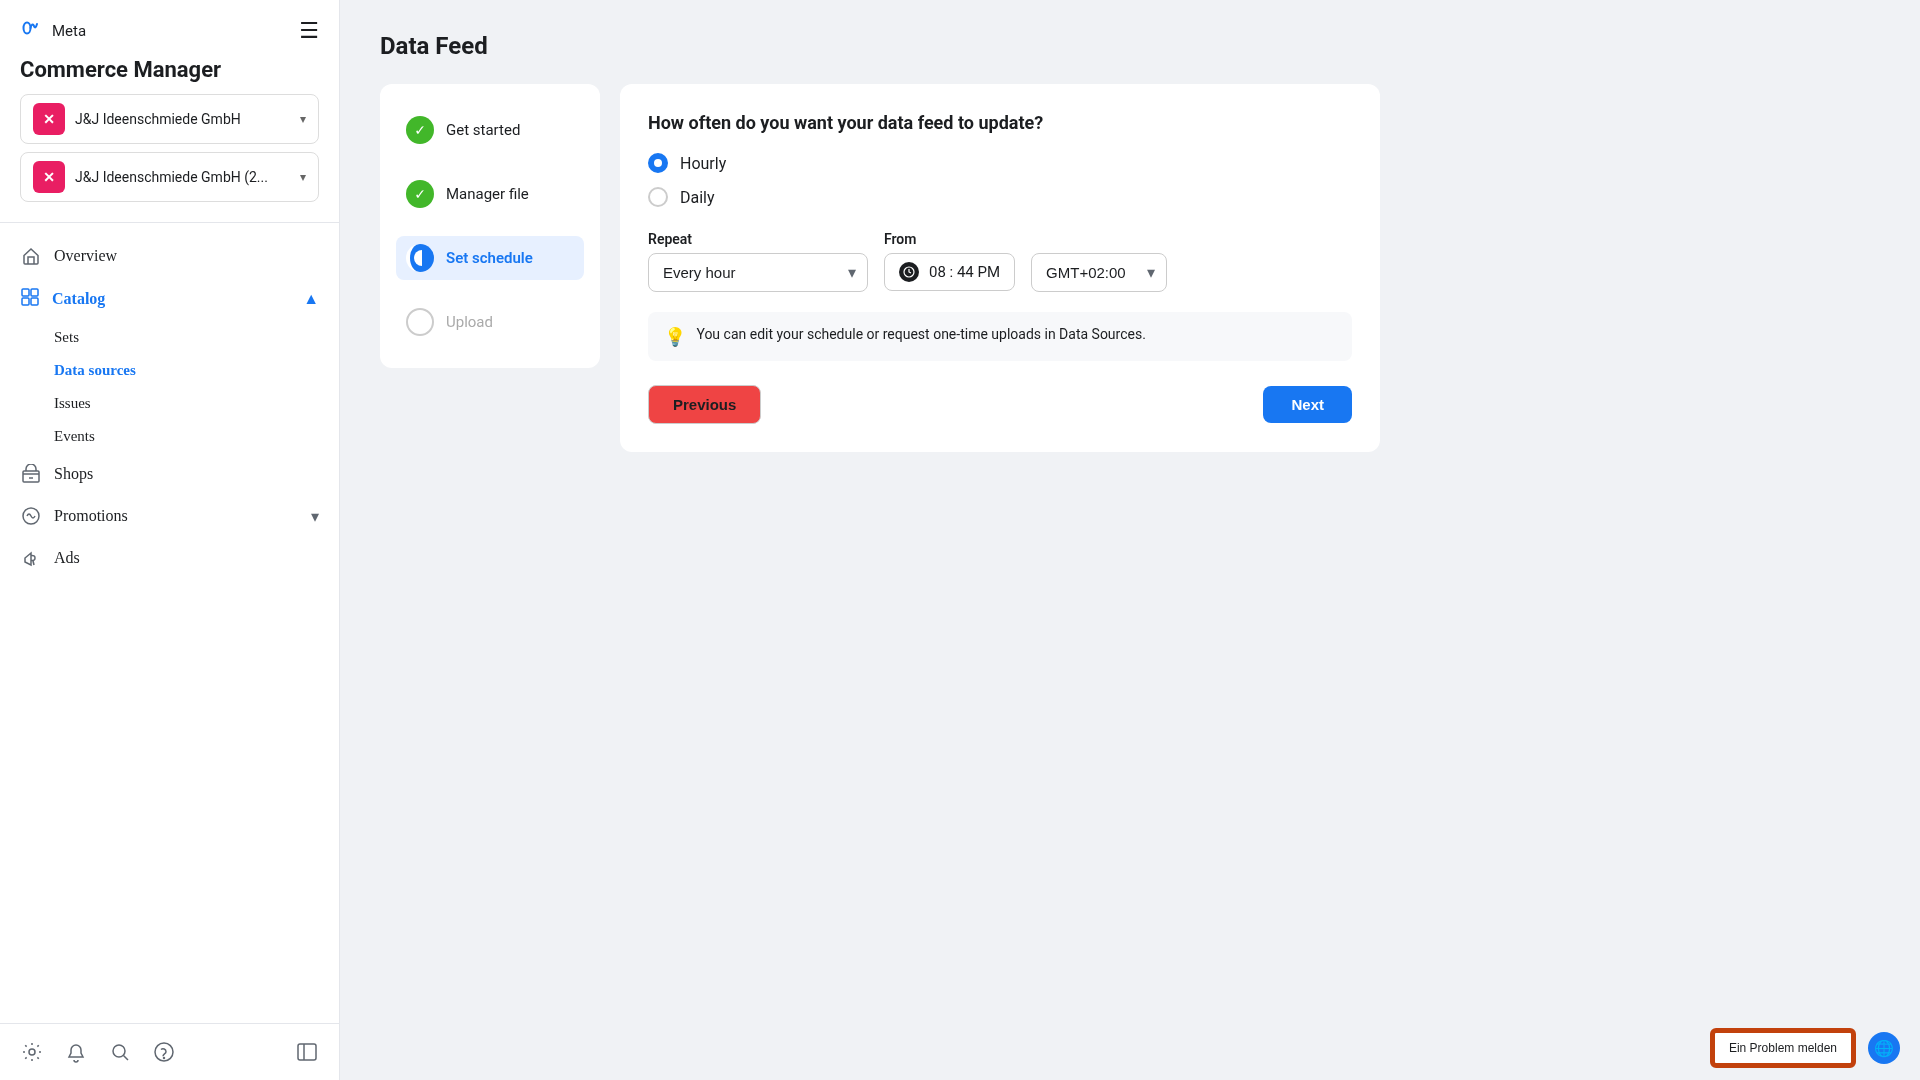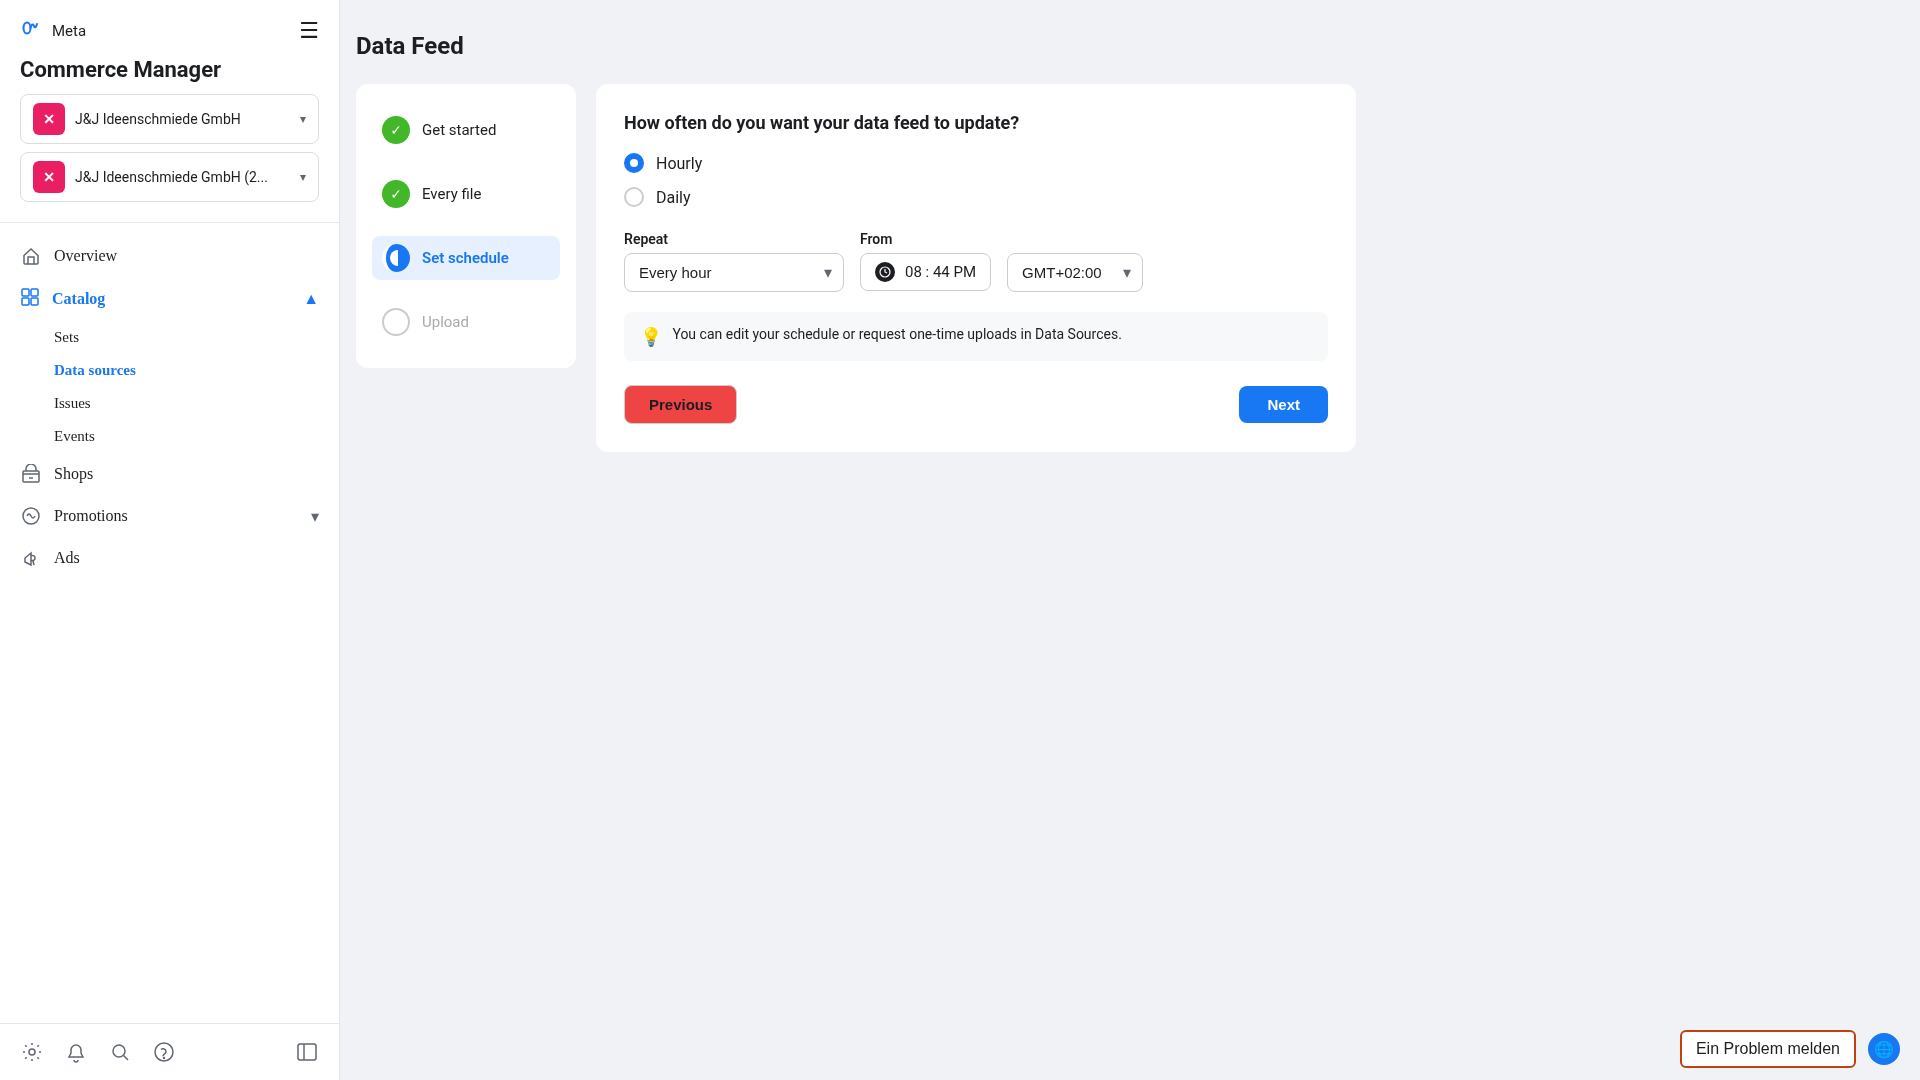--- a/index.html
+++ b/index.html
@@ -130,21 +130,21 @@
       justify-content: center;
       font-size: 18px;
     }
     .sidebar-panel-icon {
       margin-left: auto;
     }
 
     
     .main-content {
       flex: 1;
-      padding: 32px 16px;
+      padding: 32px 40px;
       overflow-y: auto;
     }
     .page-title {
       font-size: 24px;
       font-weight: 700;
       color: #1c1e21;
       margin-bottom: 24px;
     }
 
     .wizard-container {
@@ -375,24 +375,24 @@
       position: fixed;
       bottom: 0;
       right: 0;
       padding: 12px 20px;
       display: flex;
       align-items: center;
       gap: 12px;
     }
     .report-problem-btn {
       background: #fff;
-      border: 2px solid #c2410c;
+      border: 5px solid #c2410c;
       border-radius: 6px;
       padding: 8px 14px;
-      font-size: 16px;
+      font-size: 12px;
       color: #1c1e21;
       cursor: pointer;
     }
     .globe-icon {
       width: 32px;
       height: 32px;
       background: #1877f2;
       border-radius: 50%;
       display: flex;
       align-items: center;
@@ -554,21 +554,21 @@
 
     <div class="steps-panel">
 
       <div class="step-item">
         <div class="step-icon complete">✓</div>
         <span>Get started</span>
       </div>
 
       <div class="step-item">
         <div class="step-icon complete">✓</div>
-        <span>Every file</span>
+        <span>Manager file</span>
       </div>
 
       <div class="step-item current">
         <div class="step-icon current-icon" style="background:#1877f2; border-left: 4px solid #fff; border-right: 0; border-radius:50%; overflow:hidden;">
 
           <svg width="18" height="18" viewBox="0 0 18 18">
             <circle cx="9" cy="9" r="8" fill="#1877f2"></circle>
             <path d="M9 1 A8 8 0 0 0 9 17 Z" fill="#fff"></path>
           </svg>
         </div>

